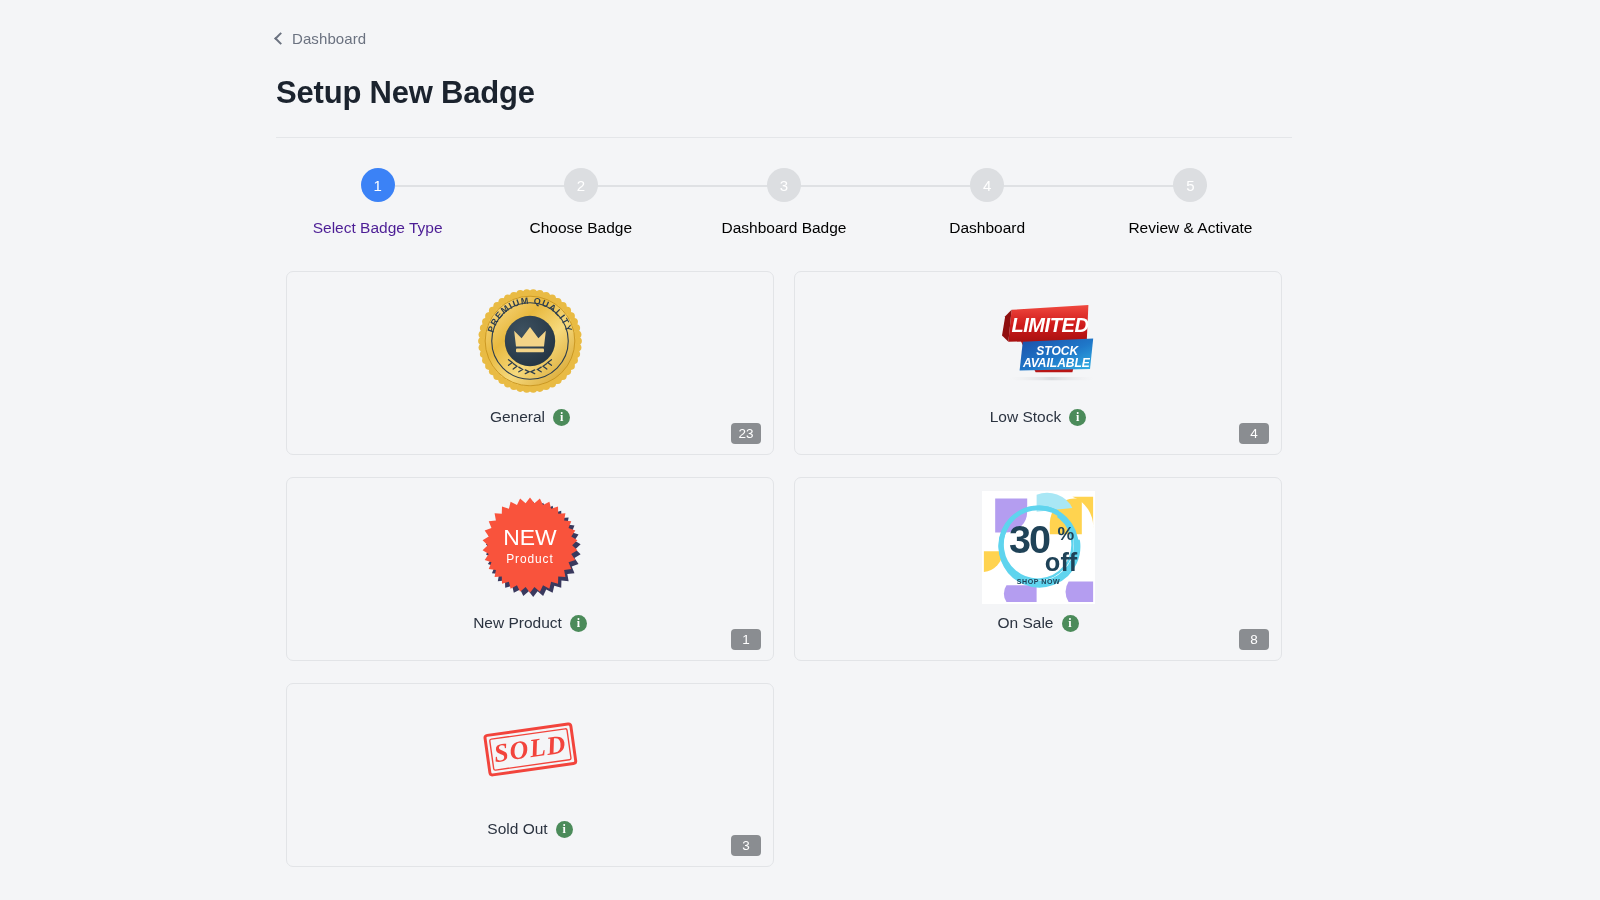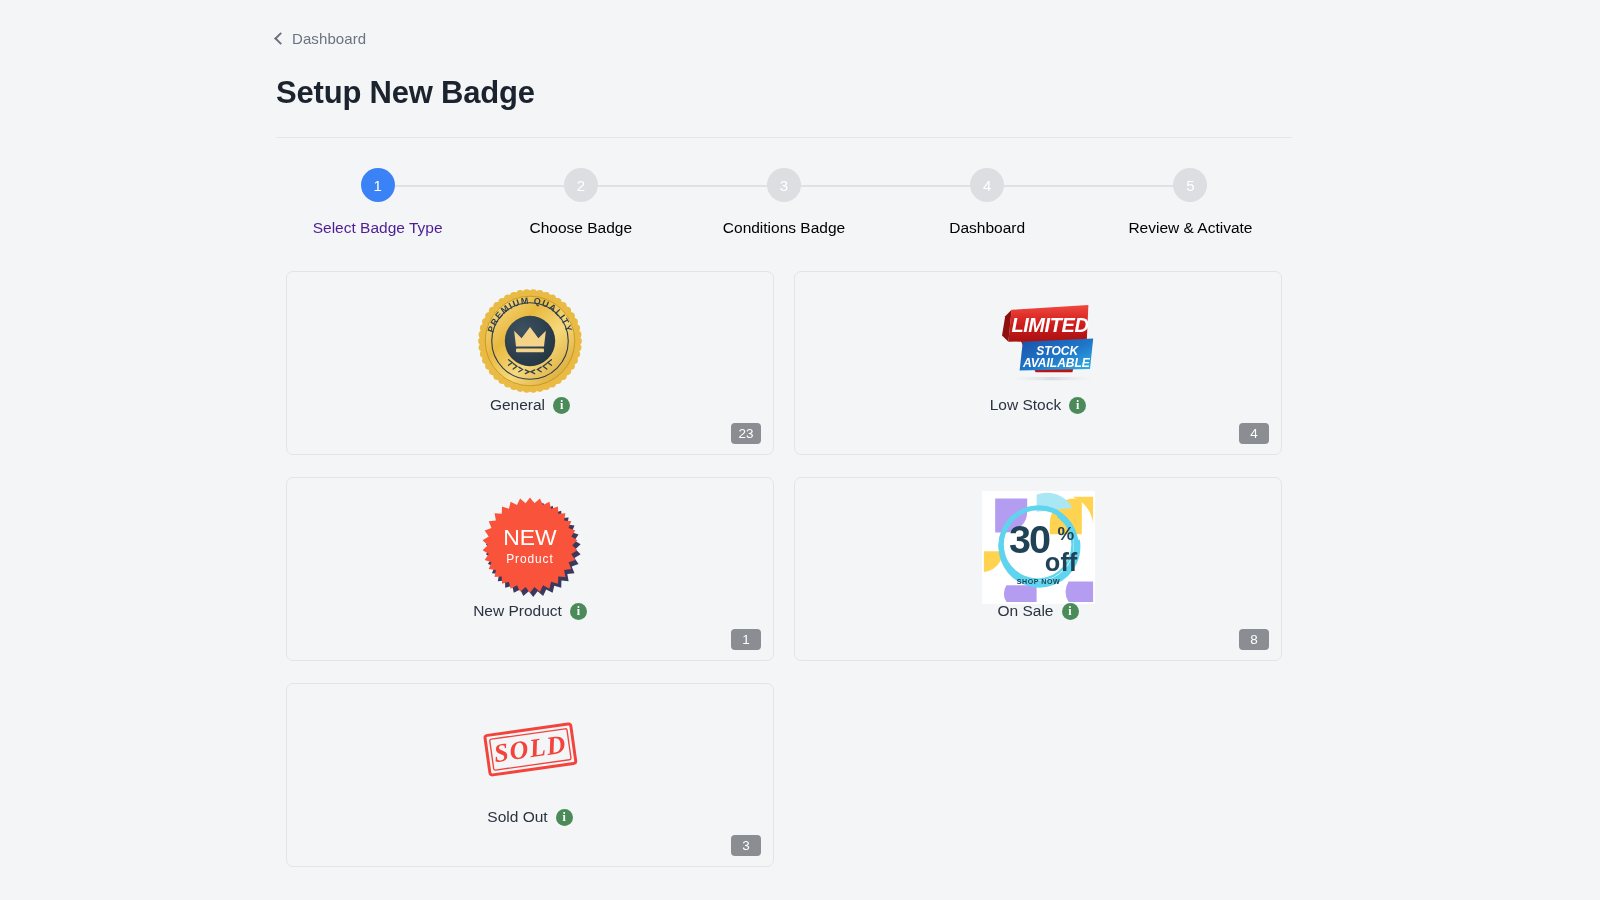--- a/index.html
+++ b/index.html
@@ -154,21 +154,21 @@
     display: flex;
     align-items: center;
     justify-content: center;
   }
 
   .card-label-row {
     display: flex;
     align-items: center;
     justify-content: center;
     gap: 8px;
-    margin-top: 0;
+    margin-top: 12px;
   }
   .card-label {
     font-size: 15.5px;
     color: #2b3340;
   }
   .info-icon {
     width: 17px;
     height: 17px;
     border-radius: 50%;
     background: #4b8b5a;
@@ -226,21 +226,21 @@
       <div class="step active">
         <div class="step-circle">1</div>
         <div class="step-label">Select Badge Type</div>
       </div>
       <div class="step">
         <div class="step-circle">2</div>
         <div class="step-label">Choose Badge</div>
       </div>
       <div class="step">
         <div class="step-circle">3</div>
-        <div class="step-label">Conditions Badge</div>
+        <div class="step-label">Dashboard Badge</div>
       </div>
       <div class="step">
         <div class="step-circle">4</div>
         <div class="step-label">Dashboard</div>
       </div>
       <div class="step">
         <div class="step-circle">5</div>
         <div class="step-label">Review &amp; Activate</div>
       </div>
     </div>

